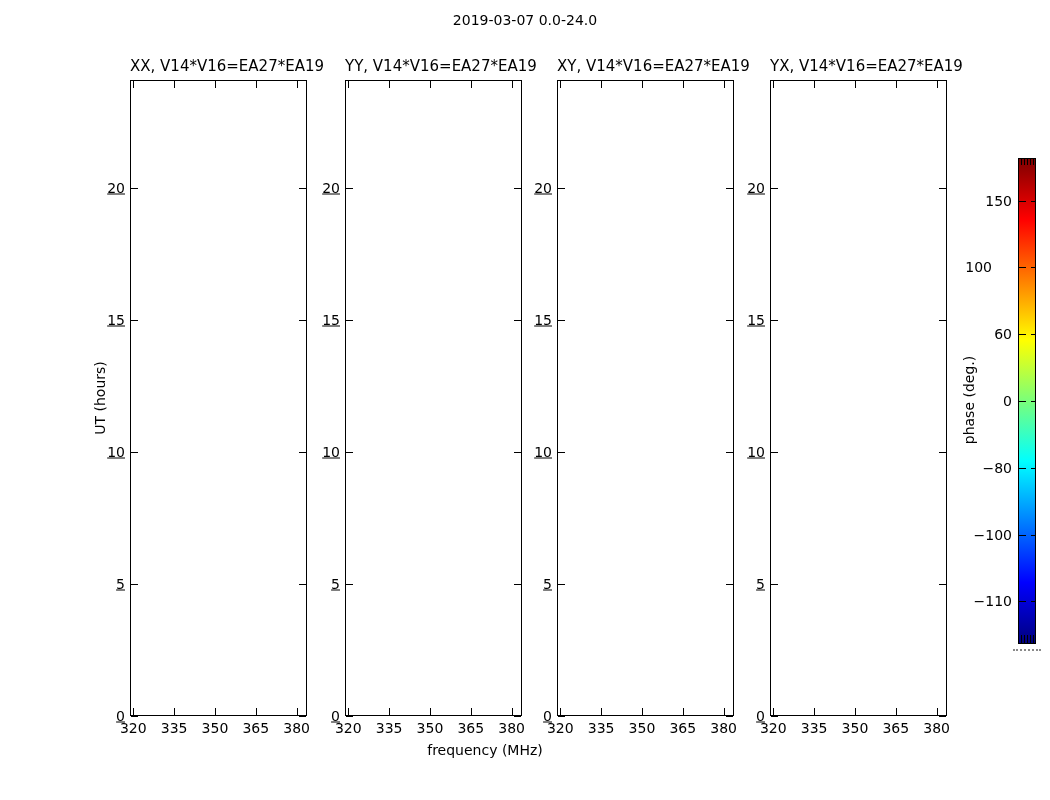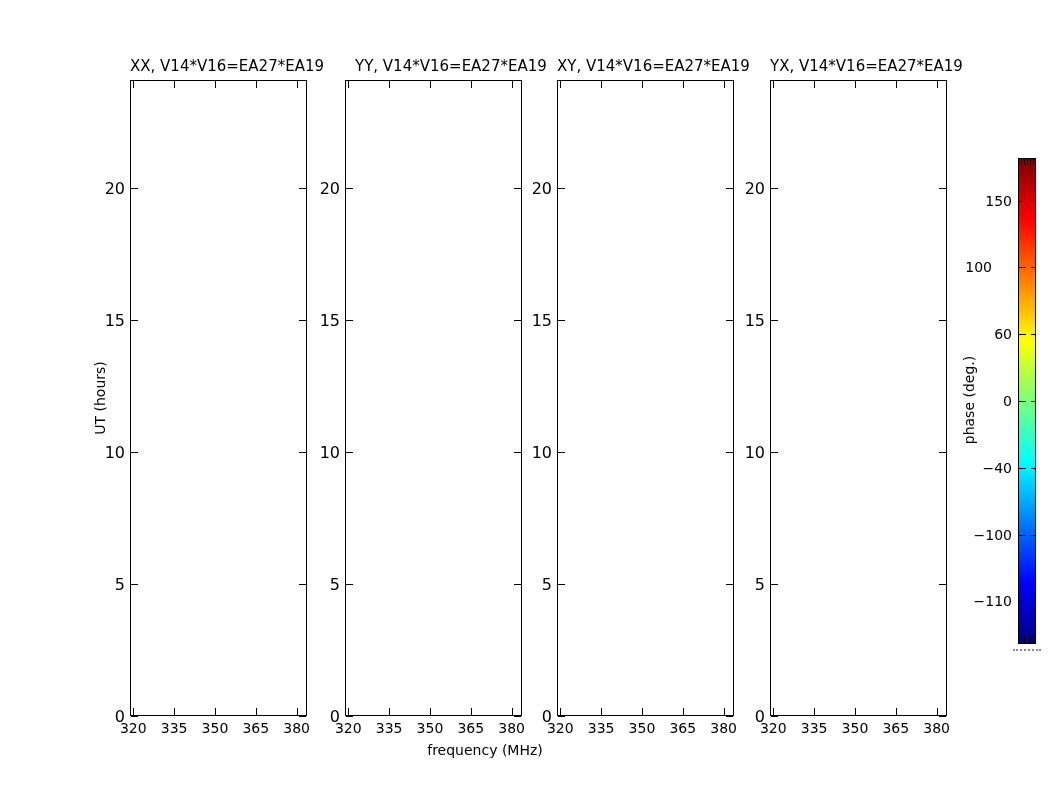--- a/index.html
+++ b/index.html
@@ -29,23 +29,24 @@
   }
   .tick{position:absolute;background:#000;}
   .xticklabel{
     position:absolute;
     font-size:14px;line-height:15px;
     transform:translateX(-50%);
     white-space:nowrap;
   }
   .yticklabel{
     position:absolute;
-    font-size:16px;line-height:15px;
+    font-size:14px;line-height:15px;
     transform:translate(-100%,-50%);
     white-space:nowrap;
+    text-decoration:underline;
   }
   .xlabel{
     position:absolute;
     font-size:14px;line-height:16px;
     transform:translateX(-50%);
     white-space:nowrap;
   }
   .ylabel{
     position:absolute;
     font-size:14px;line-height:16px;
@@ -67,20 +68,21 @@
     position:absolute;
     font-size:14px;line-height:15px;
     transform:translate(-100%,-50%);
     white-space:nowrap;
   }
 </style>
 </head>
 <body>
 
 <div id="figure">
+  <div class="suptitle">2019-03-07 0.0-24.0</div>
   <div id="axes-root">
       <div class="axes" style="left: 130px; top: 80px; width: 177px; height: 636px;"></div>
       <div class="axtitle" style="left: 130px; top: 58px; width: 177px;">XX, V14*V16=EA27*EA19</div>
       <div class="tick" style="left: 133.268px; top: 708px; width: 1px; height: 7px;"></div>
       <div class="tick" style="left: 133.268px; top: 81px; width: 1px; height: 7px;"></div>
       <div class="xticklabel" style="left: 133.268px; top: 721px;">320</div>
       <div class="tick" style="left: 174.114px; top: 708px; width: 1px; height: 7px;"></div>
       <div class="tick" style="left: 174.114px; top: 81px; width: 1px; height: 7px;"></div>
       <div class="xticklabel" style="left: 174.114px; top: 721px;">335</div>
       <div class="tick" style="left: 214.96px; top: 708px; width: 1px; height: 7px;"></div>
@@ -101,21 +103,21 @@
       <div class="tick" style="left: 131px; top: 451.771px; width: 7px; height: 1px;"></div>
       <div class="tick" style="left: 299px; top: 451.771px; width: 7px; height: 1px;"></div>
       <div class="yticklabel" style="left: 125px; top: 451.771px;">10</div>
       <div class="tick" style="left: 131px; top: 319.656px; width: 7px; height: 1px;"></div>
       <div class="tick" style="left: 299px; top: 319.656px; width: 7px; height: 1px;"></div>
       <div class="yticklabel" style="left: 125px; top: 319.656px;">15</div>
       <div class="tick" style="left: 131px; top: 187.541px; width: 7px; height: 1px;"></div>
       <div class="tick" style="left: 299px; top: 187.541px; width: 7px; height: 1px;"></div>
       <div class="yticklabel" style="left: 125px; top: 187.541px;">20</div>
       <div class="axes" style="left: 345px; top: 80px; width: 177px; height: 636px;"></div>
-      <div class="axtitle" style="left: 355px; top: 58px; width: 177px;">YY, V14*V16=EA27*EA19</div>
+      <div class="axtitle" style="left: 345px; top: 58px; width: 177px;">YY, V14*V16=EA27*EA19</div>
       <div class="tick" style="left: 348.268px; top: 708px; width: 1px; height: 7px;"></div>
       <div class="tick" style="left: 348.268px; top: 81px; width: 1px; height: 7px;"></div>
       <div class="xticklabel" style="left: 348.268px; top: 721px;">320</div>
       <div class="tick" style="left: 389.114px; top: 708px; width: 1px; height: 7px;"></div>
       <div class="tick" style="left: 389.114px; top: 81px; width: 1px; height: 7px;"></div>
       <div class="xticklabel" style="left: 389.114px; top: 721px;">335</div>
       <div class="tick" style="left: 429.96px; top: 708px; width: 1px; height: 7px;"></div>
       <div class="tick" style="left: 429.96px; top: 81px; width: 1px; height: 7px;"></div>
       <div class="xticklabel" style="left: 429.96px; top: 721px;">350</div>
       <div class="tick" style="left: 470.806px; top: 708px; width: 1px; height: 7px;"></div>
@@ -217,21 +219,21 @@
       <div class="tick" style="left: 1031px; top: 267.484px; width: 4px; height: 1px;"></div>
       <div class="cbar-ticklabel" style="left: 992px; top: 267.484px;">100</div>
       <div class="tick" style="left: 1019px; top: 334.242px; width: 7px; height: 1px;"></div>
       <div class="tick" style="left: 1031px; top: 334.242px; width: 4px; height: 1px;"></div>
       <div class="cbar-ticklabel" style="left: 1012px; top: 334.242px;">60</div>
       <div class="tick" style="left: 1019px; top: 401px; width: 7px; height: 1px;"></div>
       <div class="tick" style="left: 1031px; top: 401px; width: 4px; height: 1px;"></div>
       <div class="cbar-ticklabel" style="left: 1012px; top: 401px;">0</div>
       <div class="tick" style="left: 1019px; top: 467.758px; width: 7px; height: 1px;"></div>
       <div class="tick" style="left: 1031px; top: 467.758px; width: 4px; height: 1px;"></div>
-      <div class="cbar-ticklabel" style="left: 1012px; top: 467.758px;">−40</div>
+      <div class="cbar-ticklabel" style="left: 1012px; top: 467.758px;">−80</div>
       <div class="tick" style="left: 1019px; top: 534.516px; width: 7px; height: 1px;"></div>
       <div class="tick" style="left: 1031px; top: 534.516px; width: 4px; height: 1px;"></div>
       <div class="cbar-ticklabel" style="left: 1012px; top: 534.516px;">−100</div>
       <div class="tick" style="left: 1019px; top: 601.275px; width: 7px; height: 1px;"></div>
       <div class="tick" style="left: 1031px; top: 601.275px; width: 4px; height: 1px;"></div>
       <div class="cbar-ticklabel" style="left: 1012px; top: 601.275px;">−110</div>
       <div class="comb" style="left: 1021px; top: 159px; height: 6px;"></div>
       <div class="comb" style="left: 1021px; top: 635px; height: 8px;"></div>
       <div class="comb" style="left: 1024px; top: 159px; height: 6px;"></div>
       <div class="comb" style="left: 1024px; top: 635px; height: 8px;"></div>

